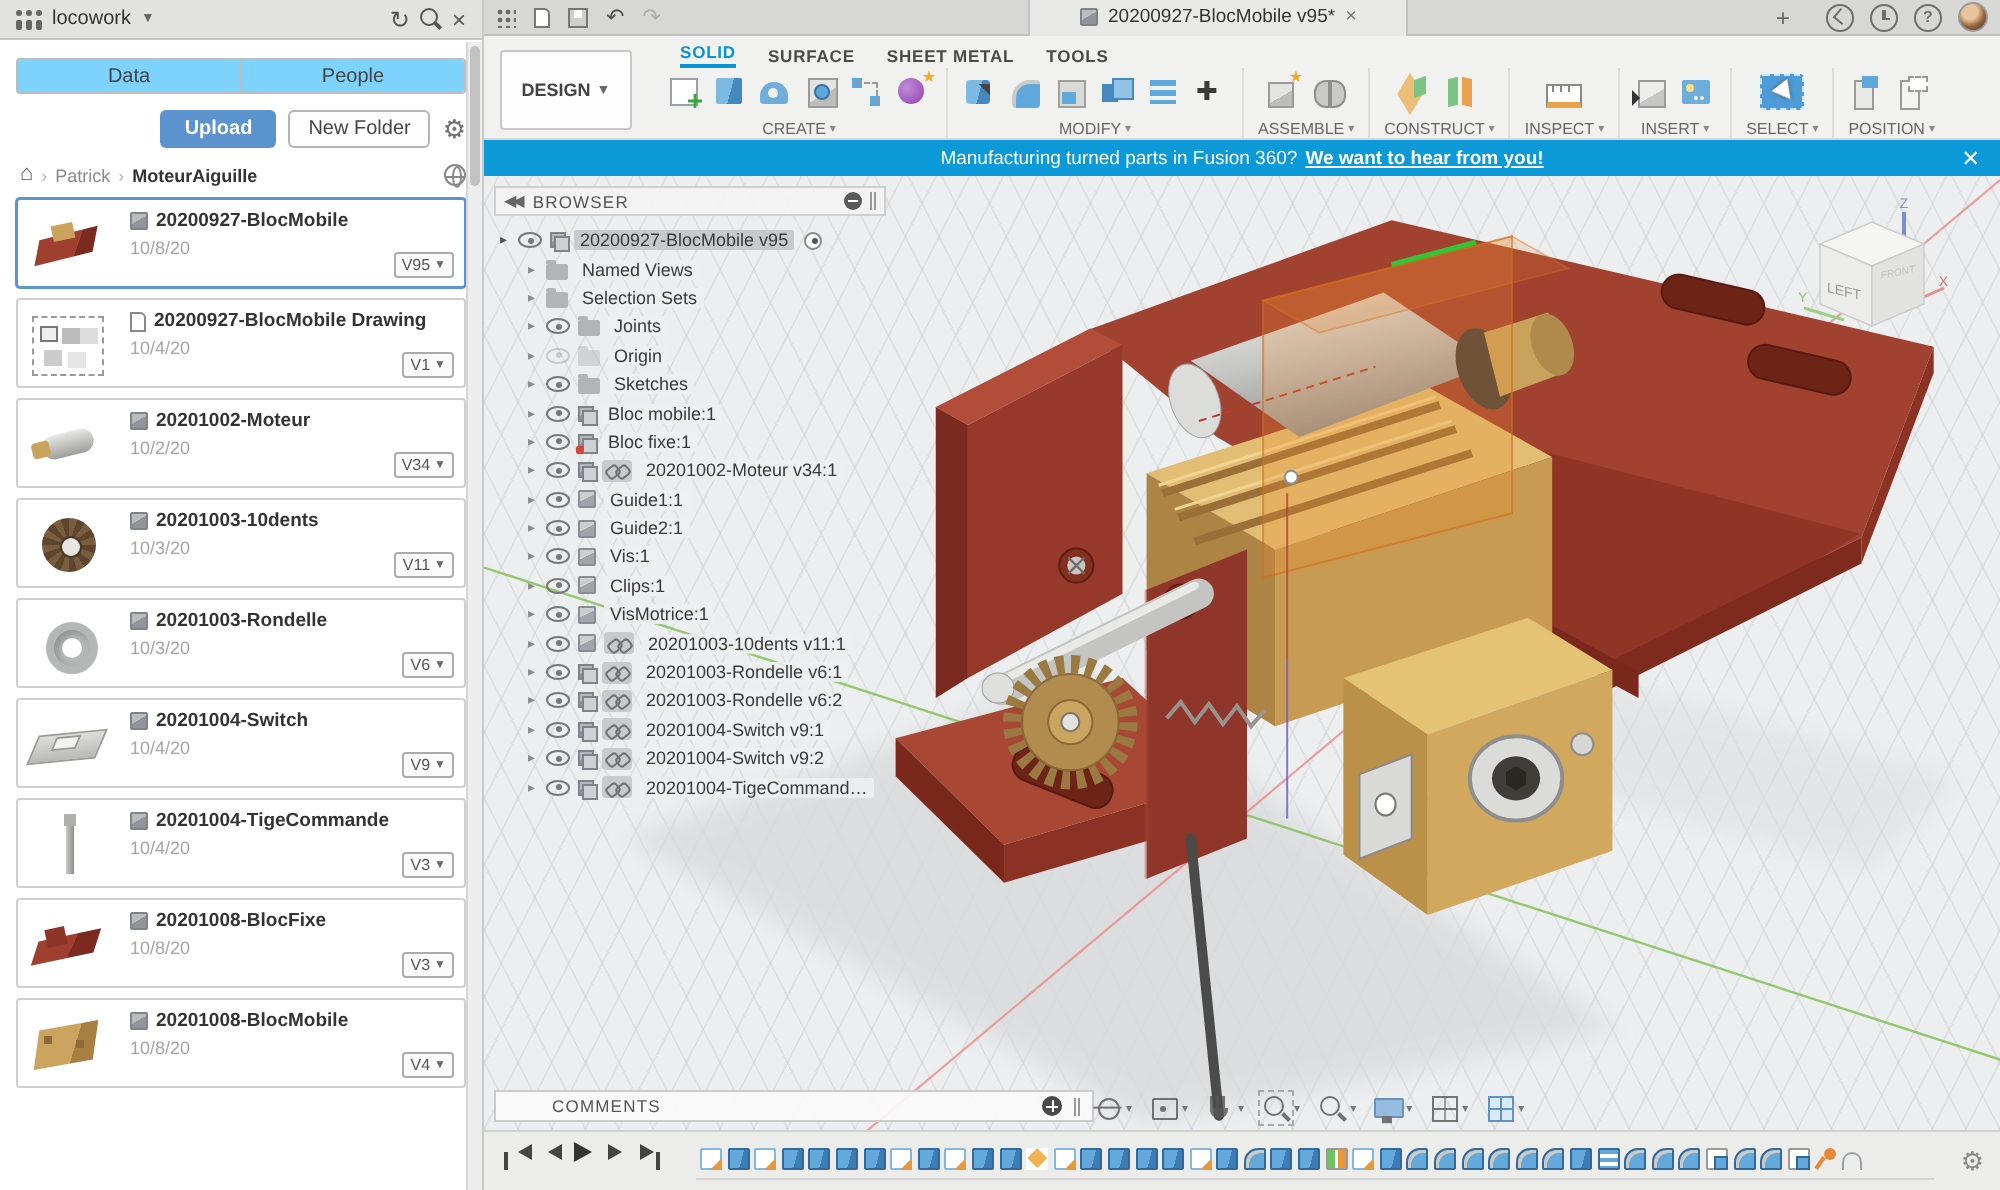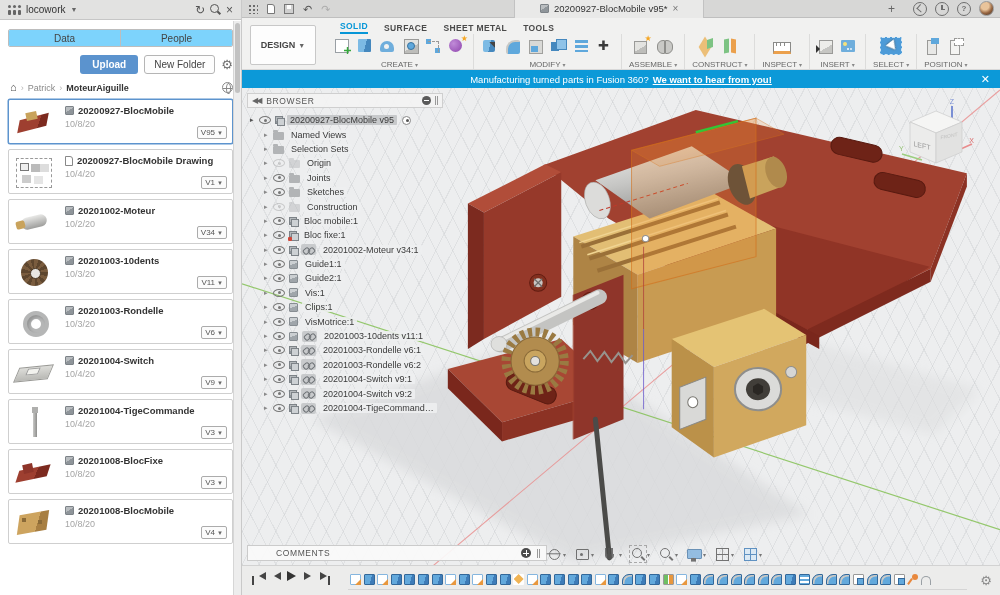--- a/index.html
+++ b/index.html
@@ -714,53 +714,45 @@
               <span class="arr k-closed">▸</span>
 
               <span class="tic k-folder"></span>
 
               <span class="tlabel">Selection Sets</span>
 
             </div>
 
             <div class="trow k-false">
               <span class="arr k-closed">▸</span>
+              <span class="eye k-on"></span>
+              <span class="tic k-folder"></span>
+
+              <span class="tlabel">Joints</span>
+
+            </div>
+
+            <div class="trow k-false">
+              <span class="arr k-closed">▸</span>
               <span class="eye k-off"></span>
               <span class="tic k-folder-dim"></span>
 
               <span class="tlabel">Origin</span>
 
             </div>
 
             <div class="trow k-false">
               <span class="arr k-closed">▸</span>
               <span class="eye k-on"></span>
               <span class="tic k-folder"></span>
 
-              <span class="tlabel">Joints</span>
-
-            </div>
-
-            <div class="trow k-false">
-              <span class="arr k-closed">▸</span>
-              <span class="eye k-on"></span>
-              <span class="tic k-folder"></span>
-
               <span class="tlabel">Sketches</span>
 
             </div>
 
-            <div class="trow k-false">
-              <span class="arr k-closed">▸</span>
-              <span class="eye k-off"></span>
-              <span class="tic k-folder-dim"></span>
-
-              <span class="tlabel">Construction</span>
-
-            </div>
 
             <div class="trow k-false">
               <span class="arr k-closed">▸</span>
               <span class="eye k-on"></span>
               <span class="tic k-assembly"></span>
 
               <span class="tlabel">Bloc mobile:1</span>
 
             </div>
 

